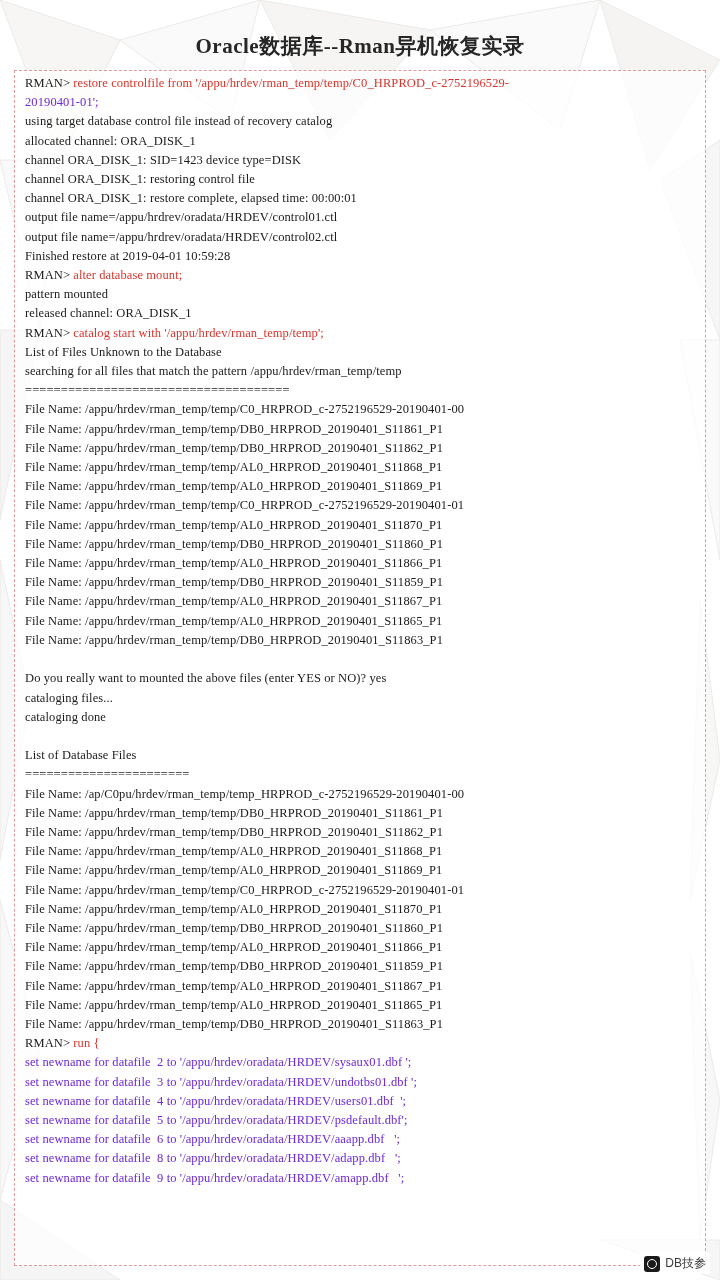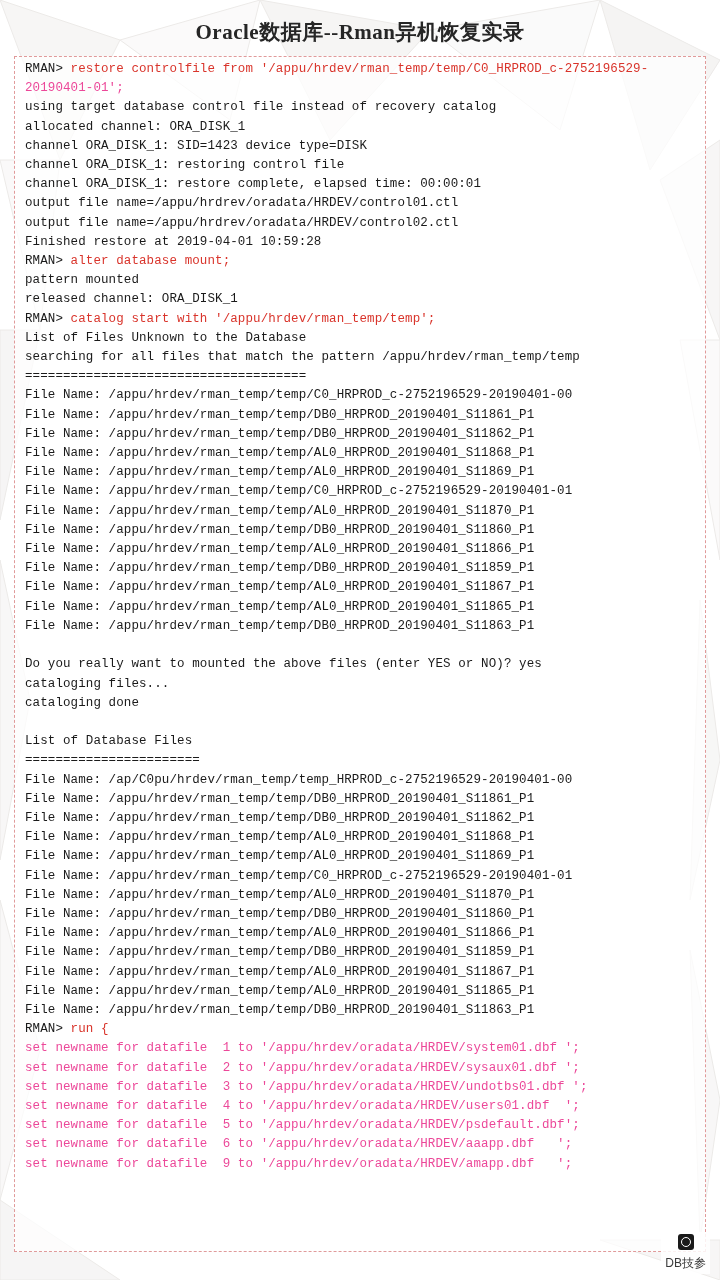--- a/index.html
+++ b/index.html
@@ -23,68 +23,68 @@
   }
   .page-title {
     position: relative;
     z-index: 2;
     text-align: center;
     font-family: "Liberation Serif", "DejaVu Serif", serif;
     font-size: 21px;
     font-weight: 600;
     color: #262626;
     letter-spacing: 0.5px;
-    padding-top: 18px;
+    padding-top: 32px;
     padding-bottom: 10px;
   }
   .console-box {
     position: relative;
     z-index: 2;
     margin: 0 14px;
     border: 1px dashed #e09a9a;
     background: rgba(255,255,255,0.72);
     padding: 3px 10px 6px 10px;
     box-sizing: border-box;
     height: 1196px;
     overflow: hidden;
+    font-family: Liberation Serif, serif;
   }
   .line {
     font-size: 12.5px;
     line-height: 19.2px;
     white-space: pre;
     color: #1a1a1a;
     letter-spacing: 0.1px;
   }
   .line.blank {
     color: transparent;
   }
   .kw-red {
     color: #d9342b;
   }
   .rman-prompt {
     color: #1a1a1a;
   }
   .line.cmd-red {
-    color: #ec4899;
+    color: #6d28d9;
   }
   
   .watermark {
     position: absolute;
     right: 10px;
     bottom: 6px;
     z-index: 5;
     display: flex;
     align-items: center;
     gap: 5px;
     font-family: "Liberation Sans", sans-serif;
     font-size: 12px;
     color: #3a3a3a;
     background: rgba(255,255,255,0.85);
     padding: 2px 4px;
-    flex-direction: column;
   }
   .wm-logo {
     width: 16px;
     height: 16px;
     background: #1a1a1a;
     border-radius: 3px;
     display: inline-block;
     position: relative;
   }
   .wm-logo::before {
@@ -171,26 +171,26 @@
       <div class="line">File Name: /appu/hrdev/rman_temp/temp/AL0_HRPROD_20190401_S11869_P1</div>
       <div class="line">File Name: /appu/hrdev/rman_temp/temp/C0_HRPROD_c-2752196529-20190401-01</div>
       <div class="line">File Name: /appu/hrdev/rman_temp/temp/AL0_HRPROD_20190401_S11870_P1</div>
       <div class="line">File Name: /appu/hrdev/rman_temp/temp/DB0_HRPROD_20190401_S11860_P1</div>
       <div class="line">File Name: /appu/hrdev/rman_temp/temp/AL0_HRPROD_20190401_S11866_P1</div>
       <div class="line">File Name: /appu/hrdev/rman_temp/temp/DB0_HRPROD_20190401_S11859_P1</div>
       <div class="line">File Name: /appu/hrdev/rman_temp/temp/AL0_HRPROD_20190401_S11867_P1</div>
       <div class="line">File Name: /appu/hrdev/rman_temp/temp/AL0_HRPROD_20190401_S11865_P1</div>
       <div class="line">File Name: /appu/hrdev/rman_temp/temp/DB0_HRPROD_20190401_S11863_P1</div>
       <div class="line"><span class="rman-prompt">RMAN&gt; </span><span class="kw-red">run {</span></div>
-      <div class="line cmd-red">set newname for datafile  1 to '/appu/hrdev/oradata/HRDEV/system01.dbf ';</div>
       <div class="line cmd-red">set newname for datafile  2 to '/appu/hrdev/oradata/HRDEV/sysaux01.dbf ';</div>
       <div class="line cmd-red">set newname for datafile  3 to '/appu/hrdev/oradata/HRDEV/undotbs01.dbf ';</div>
       <div class="line cmd-red">set newname for datafile  4 to '/appu/hrdev/oradata/HRDEV/users01.dbf  ';</div>
       <div class="line cmd-red">set newname for datafile  5 to '/appu/hrdev/oradata/HRDEV/psdefault.dbf';</div>
       <div class="line cmd-red">set newname for datafile  6 to '/appu/hrdev/oradata/HRDEV/aaapp.dbf   ';</div>
+      <div class="line cmd-red">set newname for datafile  8 to '/appu/hrdev/oradata/HRDEV/adapp.dbf   ';</div>
       <div class="line cmd-red">set newname for datafile  9 to '/appu/hrdev/oradata/HRDEV/amapp.dbf   ';</div>
     </div>
 </div>
 
 <div class="watermark">
   <span class="wm-logo"></span>
   <span>DB技参</span>
 </div>
 
 </body></html>

